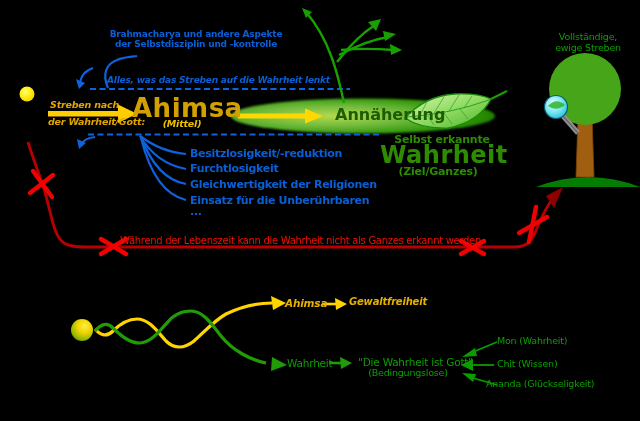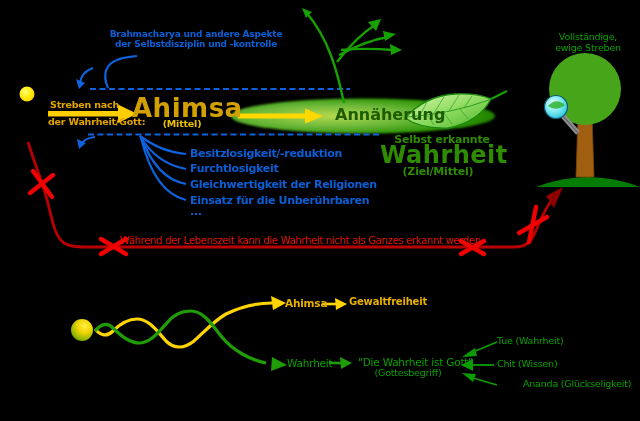--- a/index.html
+++ b/index.html
@@ -4,21 +4,21 @@
 <style>
   html,body{margin:0;padding:0;background:#000;}
   #canvas{
     position:relative;width:640px;height:421px;background:#000;overflow:hidden;
     font-family:"DejaVu Sans","Liberation Sans",sans-serif;
   }
   #diagram-svg{position:absolute;left:0;top:0;}
   .txt{position:absolute;white-space:nowrap;line-height:1.12;}
   .blue{color:#0a5fd6;font-weight:bold;font-size:9px;letter-spacing:-0.2px;}
   .blue-list{color:#0a5fd6;font-weight:bold;font-size:11px;letter-spacing:-0.3px;}
-  .yellow-sm{color:#e2a500;font-weight:bold;font-size:9.5px;letter-spacing:-0.2px;}
+  .yellow-sm{color:#e2a500;font-weight:bold;font-size:9.5px;letter-spacing:-0.2px;font-style:italic;}
   .gold-big{color:#d2a000;font-weight:bold;font-size:26px;letter-spacing:0.5px;}
   .green-big{color:#2e8c00;font-weight:bold;font-size:24px;letter-spacing:0.5px;}
   .green-sm{color:#2e8c00;font-weight:bold;font-size:10px;letter-spacing:-0.2px;}
   .bright-green{color:#0aa000;font-weight:normal;font-size:9.5px;letter-spacing:-0.2px;}
   .red-txt{color:#ee1100;font-weight:normal;font-size:10px;letter-spacing:-0.3px;}
   .center{text-align:center;}
   .italic{font-style:italic;}
 </style>
 </head>
 <body>
@@ -171,52 +171,53 @@
       <polygon points="461,365 473,359 473,371"></polygon>
       <polygon points="462,373 476,374 473,382"></polygon>
     </g>
   </svg>
 
   <div class="txt blue center" style="left:86px;top:29px;width:220px;">
     <div>Brahmacharya und andere Aspekte</div>
     <div>der Selbstdisziplin und -kontrolle</div>
   </div>
 
+  <div class="txt blue italic" style="left:107px;top:75px;">Alles, was das Streben auf die Wahrheit lenkt</div>
 
   <div class="txt yellow-sm" style="left:50px;top:100px;">Streben nach</div>
   <div class="txt yellow-sm" style="left:48px;top:117px;">der Wahrheit/Gott:</div>
 
   <div class="txt gold-big" style="left:132px;top:94px;">Ahimsa</div>
   <div class="txt yellow-sm center" style="left:132px;top:119px;width:100px;color:#ebc000;">(Mittel)</div>
 
   <div class="txt blue-list" style="left:190px;top:148px;">Besitzlosigkeit/-reduktion</div>
   <div class="txt blue-list" style="left:190px;top:163px;">Furchtlosigkeit</div>
   <div class="txt blue-list" style="left:190px;top:195px;">Einsatz für die Unberührbaren</div>
   <div class="txt blue-list" style="left:190px;top:179px;">Gleichwertigkeit der Religionen</div>
   <div class="txt blue-list" style="left:190px;top:206px;">...</div>
 
   <div class="txt" style="left:335px;top:106px;width:60px;text-align:right;color:#1d5c00;font-size:16px;font-weight:bold;">Annäherung</div>
 
   <div class="txt green-sm center" style="left:392px;top:134px;width:100px;font-size:11px;">Selbst erkannte</div>
   <div class="txt green-big center" style="left:380px;top:142px;width:124px;">Wahrheit</div>
-  <div class="txt green-sm center" style="left:388px;top:166px;width:100px;font-size:11px;">(Ziel/Mittel)</div>
+  <div class="txt green-sm center" style="left:388px;top:166px;width:100px;font-size:11px;">(Ziel/Ganzes)</div>
 
   <div class="txt bright-green center" style="left:538px;top:32px;width:100px;">
     <div>Vollständige,</div>
     <div>ewige Streben</div>
   </div>
 
   <div class="txt red-txt center" style="left:120px;top:235px;width:340px;">Während der Lebenszeit kann die Wahrheit nicht als Ganzes erkannt werden</div>
 
   <div class="txt yellow-sm" style="left:285px;top:298px;font-size:10.5px;color:#e8b000;">Ahimsa</div>
   <div class="txt yellow-sm" style="left:349px;top:296px;font-size:10px;color:#e8b000;">
     <div>Gewaltfreiheit</div>
   </div>
 
   <div class="txt bright-green" style="left:287px;top:358px;font-size:10.5px;">Wahrheit</div>
   <div class="txt bright-green" style="left:358px;top:357px;font-size:10.5px;">"Die Wahrheit ist Gott"</div>
-  <div class="txt bright-green center" style="left:358px;top:368px;width:100px;">(Gottesbegriff)</div>
-
-  <div class="txt bright-green" style="left:497px;top:336px;">Tue (Wahrheit)</div>
+  <div class="txt bright-green center" style="left:358px;top:368px;width:100px;">(Bedingungslose)</div>
+
+  <div class="txt bright-green" style="left:497px;top:336px;">Mon (Wahrheit)</div>
   <div class="txt bright-green" style="left:497px;top:359px;">Chit (Wissen)</div>
-  <div class="txt bright-green" style="left:523px;top:379px;">Ananda (Glückseligkeit)</div>
+  <div class="txt bright-green" style="left:486px;top:379px;">Ananda (Glückseligkeit)</div>
 
 </div>
 
 </body></html>

